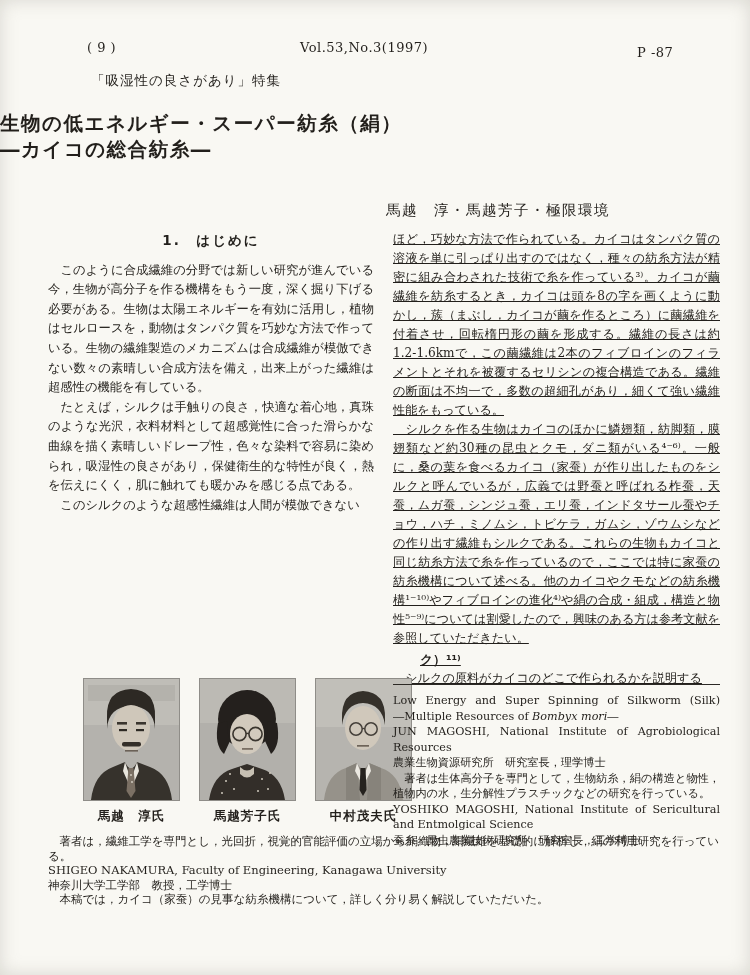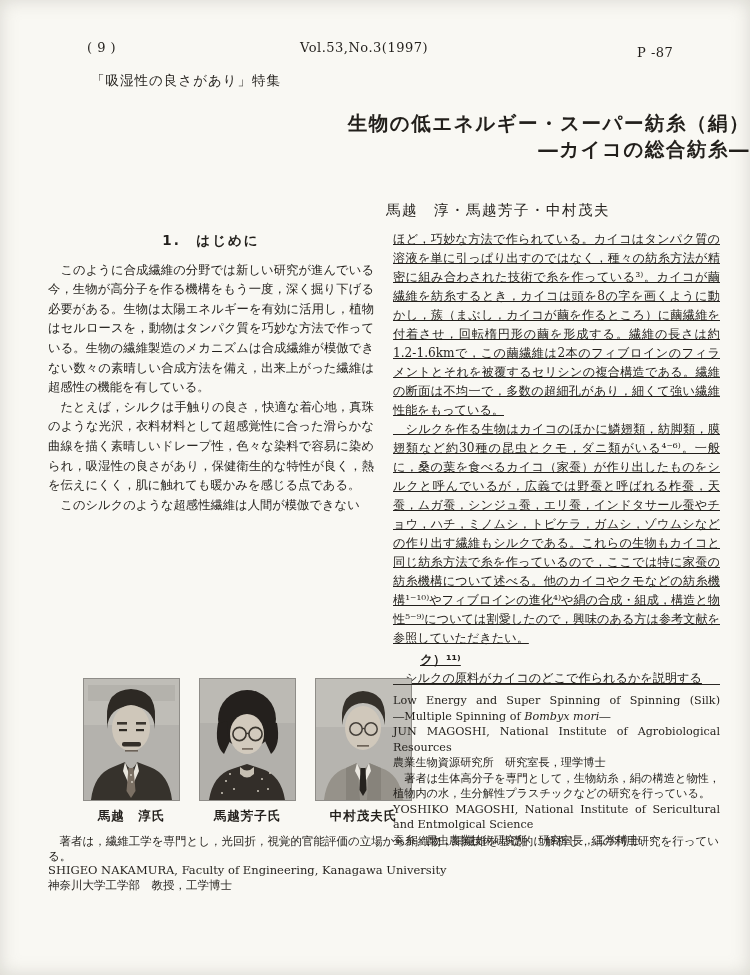--- a/index.html
+++ b/index.html
@@ -14,21 +14,21 @@
 
   
   .hdr { font-size:13px; letter-spacing:.5px; }
   .hdr-left  { left:87px;  top:40px; }
   .hdr-vol   { left:300px; top:40px;text-align:right; }
   .hdr-right { left:637px; top:45px; }
   .feature   { left:91px;  top:72px; font-size:13.5px; letter-spacing:1px; }
 
   
   .title {
-    left:0; right:0; top:111px; text-align:right;
+    left:0; right:0; top:111px; text-align:left;
     font-family:"DejaVu Sans","Liberation Sans",sans-serif;
     font-weight:bold; font-size:19.5px; line-height:25.5px; letter-spacing:1.5px;
   }
   .authors { left:0; right:140px; top:201px; text-align:right; font-size:14.5px; letter-spacing:1.5px; }
 
   
   .col { text-align:justify; }
   .col p { margin:0; }
   .col-left  { left:48px;  top:231px; width:326px; font-size:12.3px;  line-height:19.6px; }
   .col-right { left:393px; top:230px; width:327px; font-size:12.15px; line-height:19.0px;text-decoration:underline; }
@@ -64,21 +64,21 @@
 
   <div class="abs hdr hdr-left">( 9 )</div>
   <div class="abs hdr hdr-vol">Vol.53,No.3(1997)</div>
   <div class="abs hdr hdr-right">P -87</div>
   <div class="abs feature">「吸湿性の良さがあり」特集</div>
 
   <div class="abs title">
     <div>生物の低エネルギー・スーパー紡糸（絹）</div>
     <div>―カイコの総合紡糸―</div>
   </div>
-  <div class="abs authors">馬越　淳・馬越芳子・中村茂夫</div>
+  <div class="abs authors">馬越　淳・馬越芳子・極限環境</div>
 
   <div class="abs col col-left">
     <p class="sec1-heading">1.　はじめに</p>
     <p>　このように合成繊維の分野では新しい研究が進んでいる今，生物が高分子を作る機構をもう一度，深く掘り下げる必要がある。生物は太陽エネルギーを有効に活用し，植物はセルロースを，動物はタンパク質を巧妙な方法で作っている。生物の繊維製造のメカニズムは合成繊維が模倣できない数々の素晴しい合成方法を備え，出来上がった繊維は超感性の機能を有している。</p>
     <p>　たとえば，シルクは手触りの良さ，快適な着心地，真珠のような光沢，衣料材料として超感覚性に合った滑らかな曲線を描く素晴しいドレープ性，色々な染料で容易に染められ，吸湿性の良さがあり，保健衛生的な特性が良く，熱を伝えにくく，肌に触れても暖かみを感じる点である。</p>
     <p>　このシルクのような超感性繊維は人間が模倣できない</p>
   </div>
 
   <div class="abs col col-right">
     <p>ほど，巧妙な方法で作られている。カイコはタンパク質の溶液を単に引っぱり出すのではなく，種々の紡糸方法が精密に組み合わされた技術で糸を作っている³⁾。カイコが繭繊維を紡糸するとき，カイコは頭を8の字を画くように動かし，蔟（まぶし，カイコが繭を作るところ）に繭繊維を付着させ，回転楕円形の繭を形成する。繊維の長さは約1.2-1.6kmで，この繭繊維は2本のフィブロインのフィラメントとそれを被覆するセリシンの複合構造である。繊維の断面は不均一で，多数の超細孔があり，細くて強い繊維性能をもっている。</p>
@@ -157,27 +157,28 @@
         <path d="M41 84 L47 99 L53 84 L55 92 L47 107 L39 92 Z" fill="#ebe8e1"></path>
         <path d="M44.5 89 L49.5 89 L50.5 111 L47 117 L43.5 111 Z" fill="#25221e"></path>
       </svg>
       <figcaption class="photo-caption">中村茂夫氏</figcaption>
     </figure>
 
   </div>
 
   <div class="abs footnote">
     <hr class="fn-rule">
-    <p><span>Low Energy and Super Spinning of Spinning (Silk) ―Multiple Spinning of </span><i>Bombyx mori</i><span>―</span></p>
+    <p><span>Low Energy and Super Spinning of Silkworm (Silk) ―Multiple Resources of </span><i>Bombyx mori</i><span>―</span></p>
     <p>JUN MAGOSHI, National Institute of Agrobiological Resources</p>
     <p>農業生物資源研究所　研究室長，理学博士</p>
     <p>　著者は生体高分子を専門として，生物紡糸，絹の構造と物性，植物内の水，生分解性プラスチックなどの研究を行っている。</p>
     <p>YOSHIKO MAGOSHI, National Institute of Sericultural and Entmolgical Science</p>
     <p>蚕糸・昆虫農業技術研究所　研究室長，工学博士</p>
   </div>
 
   <div class="abs footer">
     <p>　著者は，繊維工学を専門とし，光回折，視覚的官能評価の立場から絹織物，絹繊維を基礎的に解析し，絹の利用研究を行っている。</p>
     <p>SHIGEO NAKAMURA, Faculty of Engineering, Kanagawa University</p>
     <p>神奈川大学工学部　教授，工学博士</p>
+    <p>　本稿では，カイコ（家蚕）の見事な紡糸機構について，詳しく分り易く解説していただいた。</p>
   </div>
 
 </div>
 
 </body></html>

